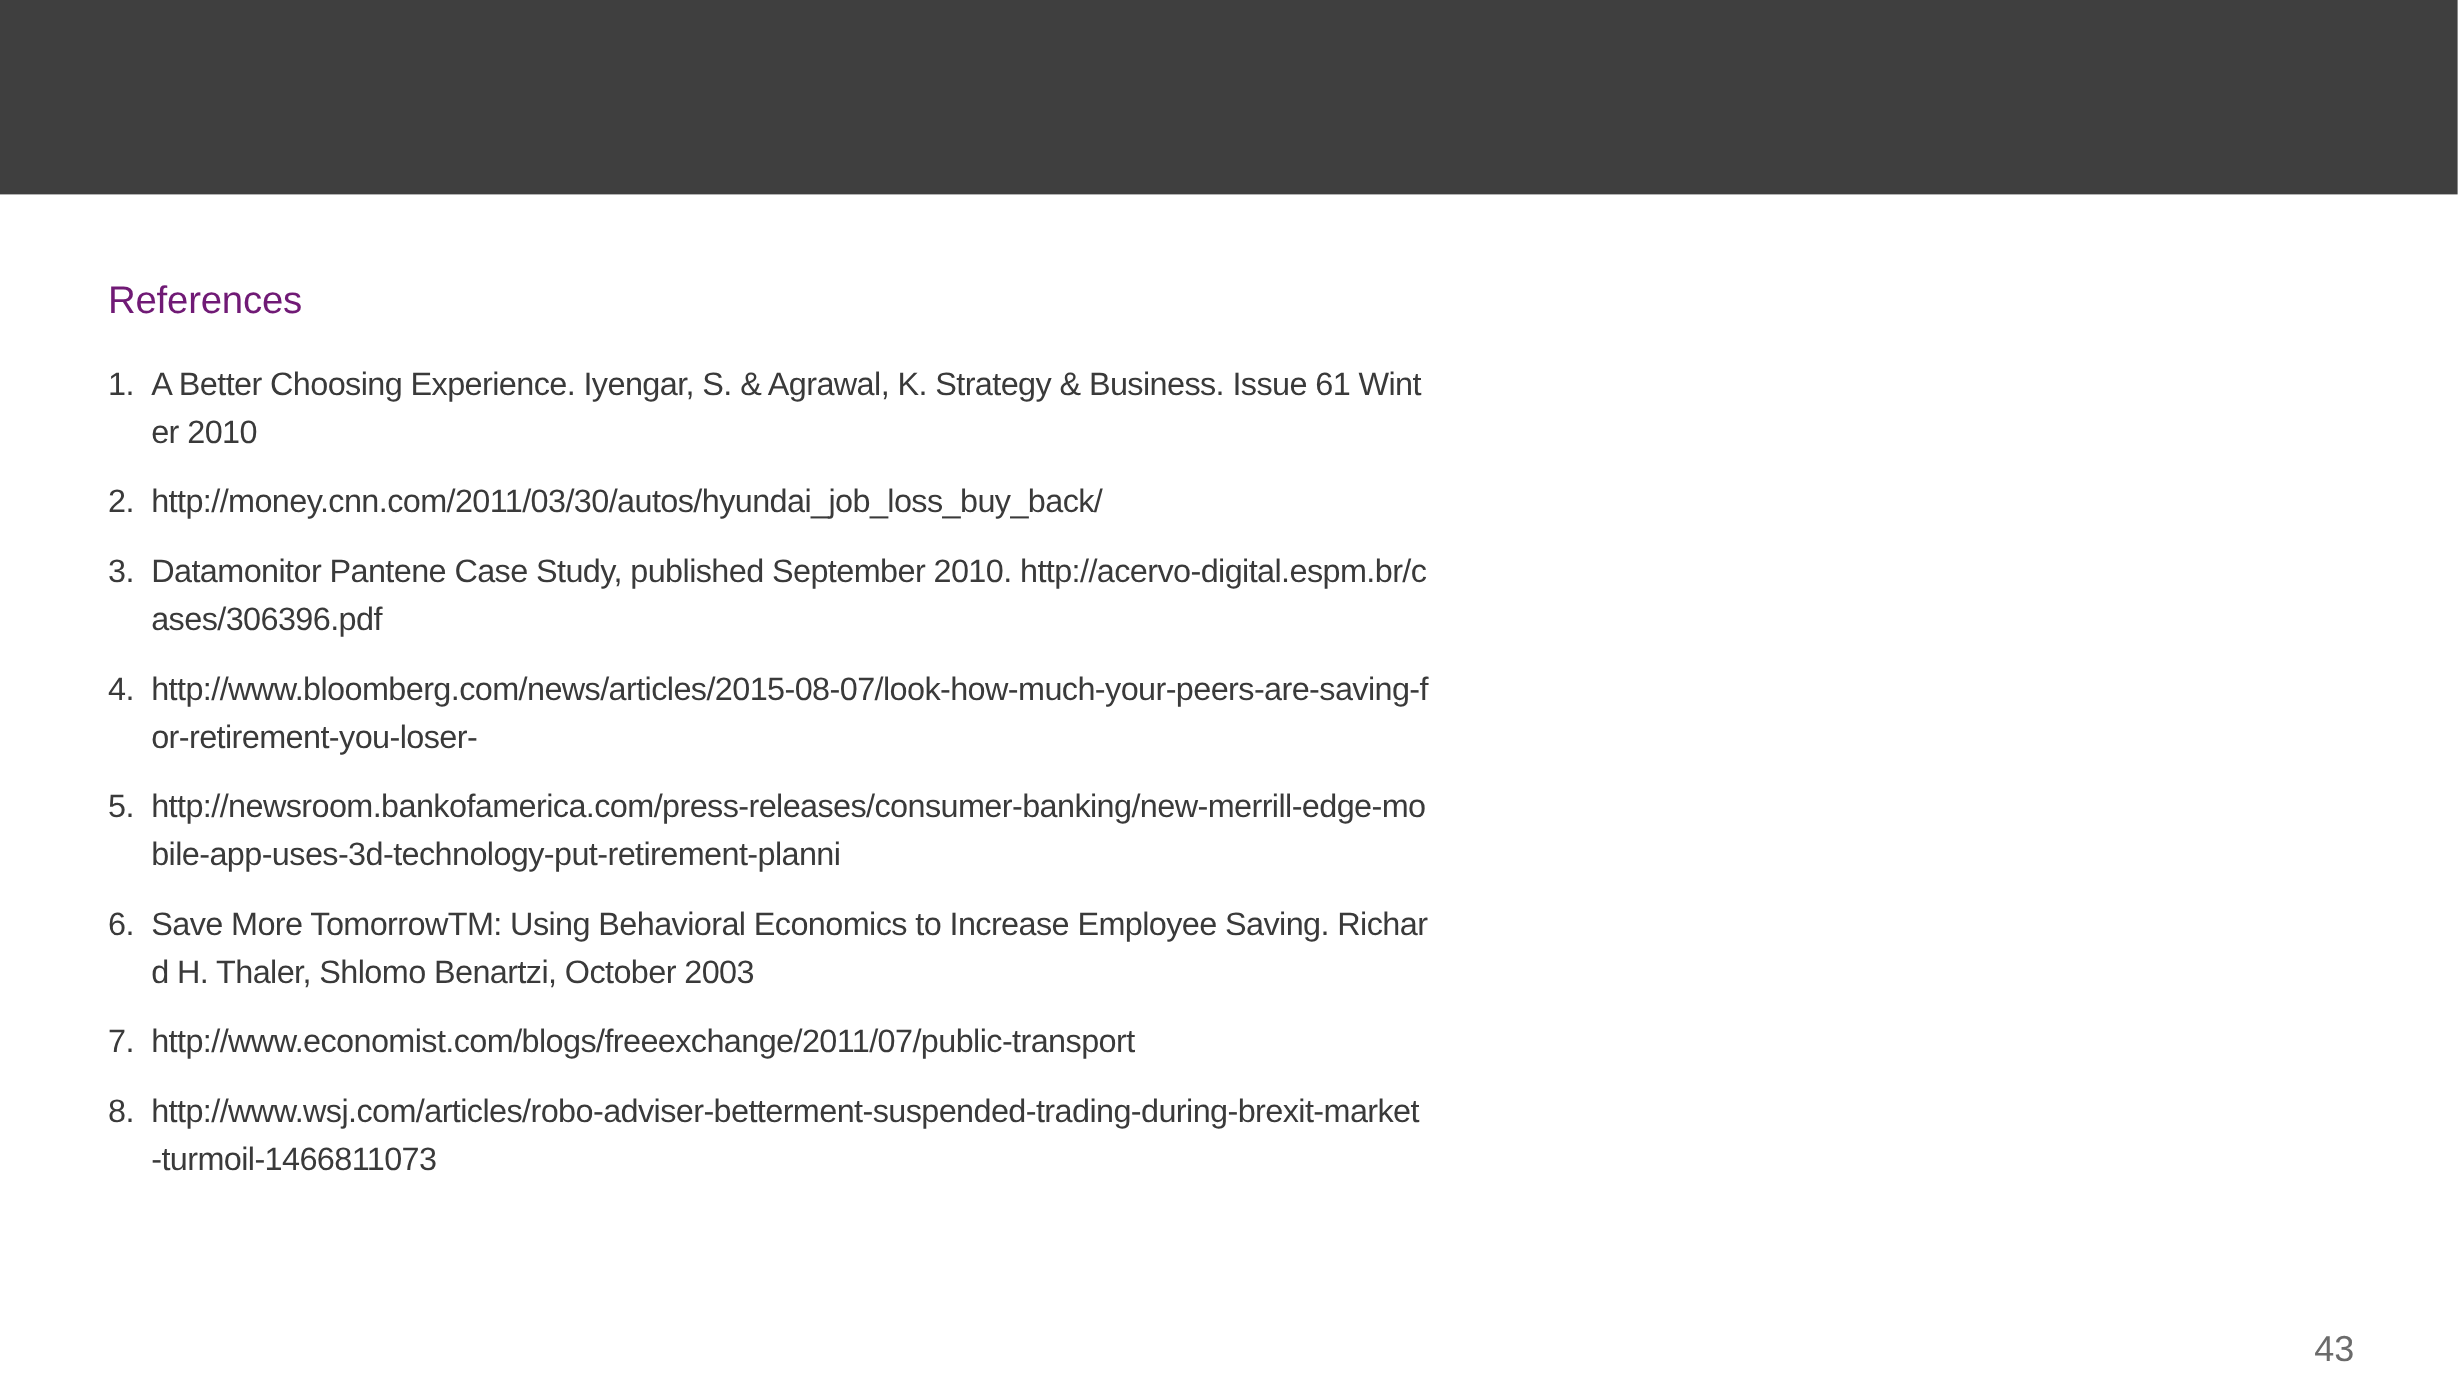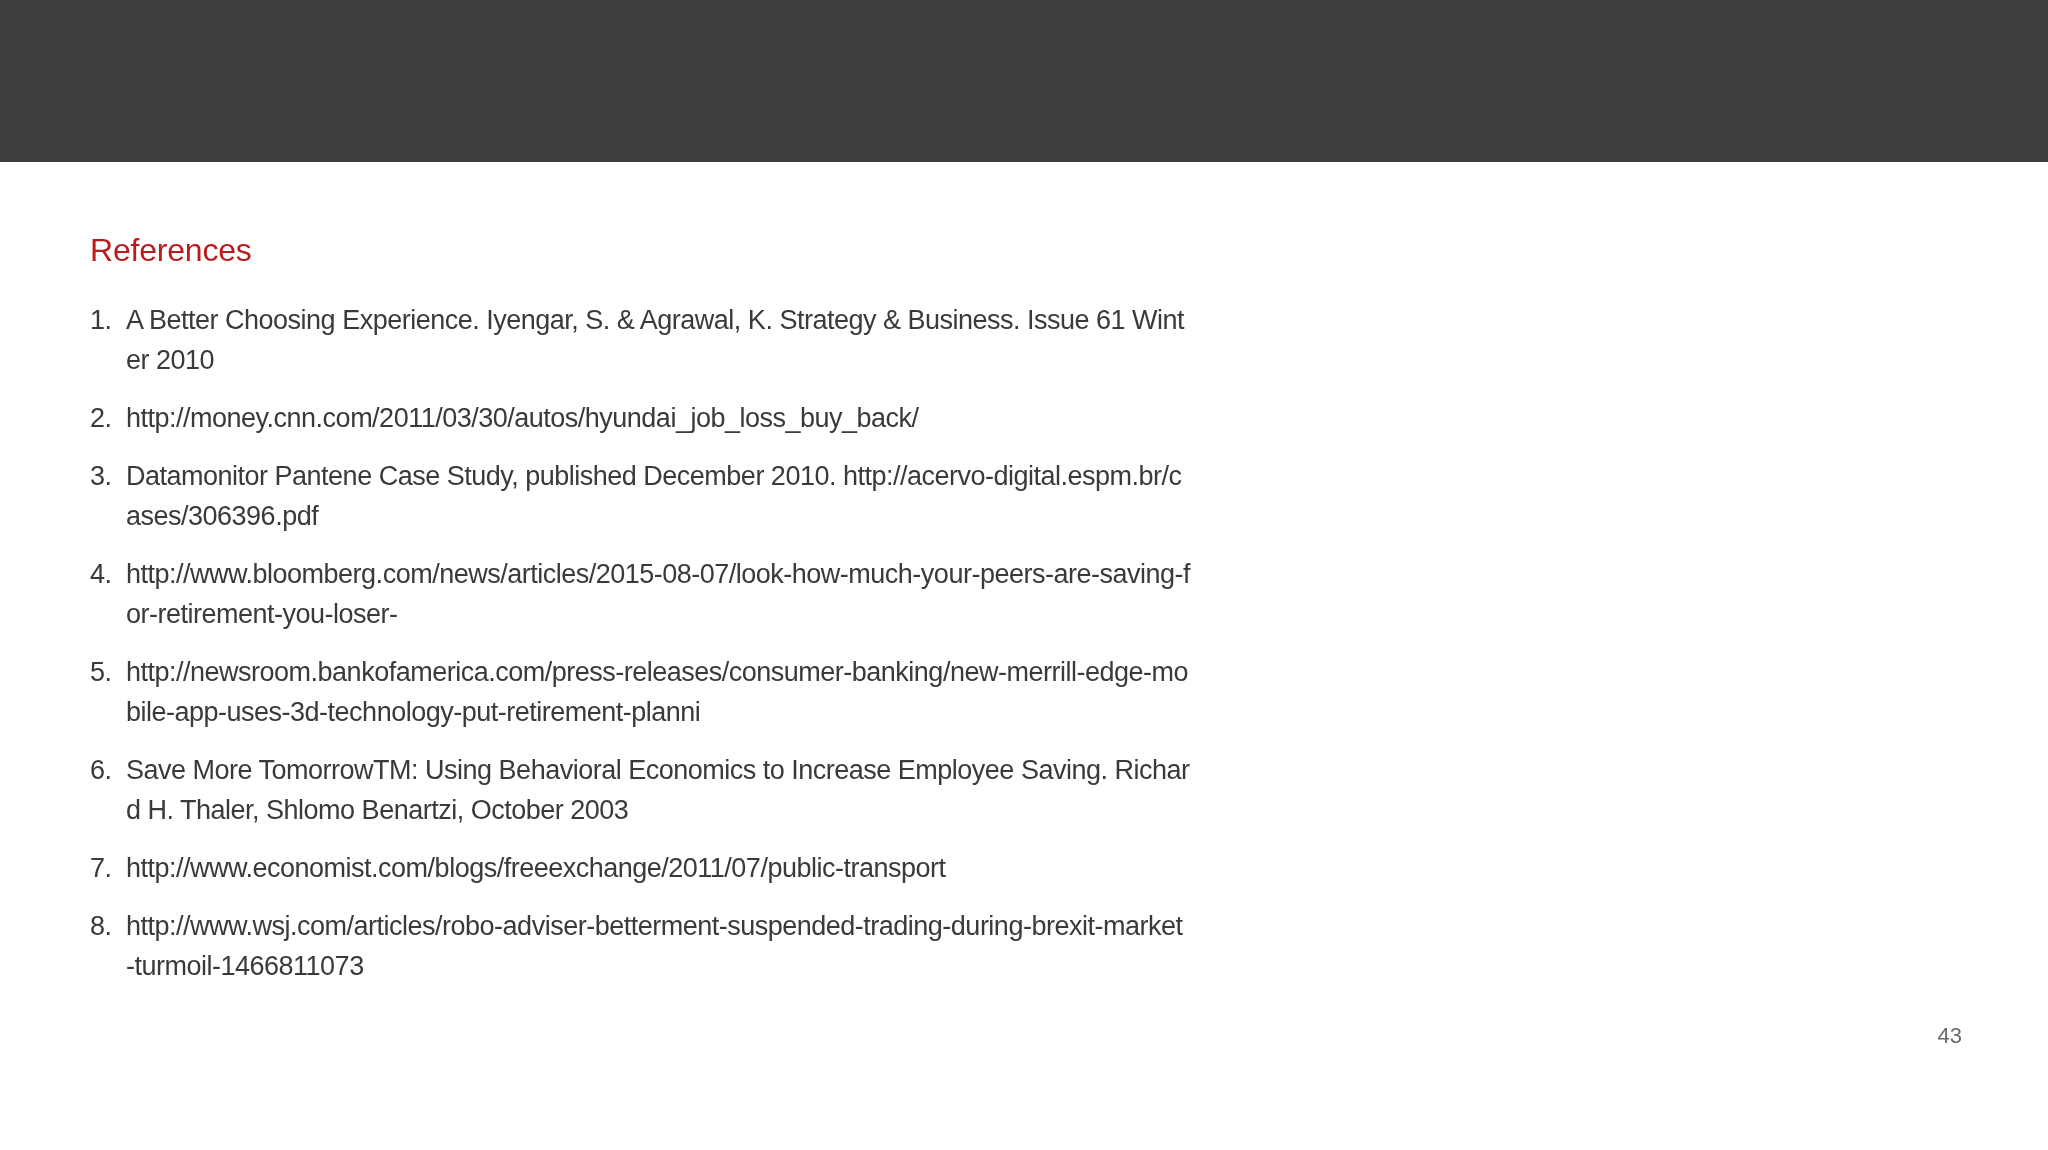--- a/index.html
+++ b/index.html
@@ -8,58 +8,58 @@
       background: #ffffff; position: relative;
       font-family: "Liberation Sans", "DejaVu Sans", sans-serif;
       color: #3a3a3a;
     }
     .header-band {
       position: absolute; left: 0; top: 0; width: 2048px; height: 162px;
       background: #3f3f3f;
     }
     .section-title {
       position: absolute; left: 90px; top: 232px;
-      font-size: 32px; font-weight: normal; color: #b91c1c;
+      font-size: 32px; font-weight: normal; color: #701a75;
       letter-spacing: -0.2px;
     }
     .ref-list {
       position: absolute; left: 90px; top: 300px; width: 1100px;
       margin: 0; padding: 0; list-style: none;
     }
     .ref-item {
       display: flex; margin: 0 0 18px 0;
       font-size: 27px; line-height: 40px; color: #3a3a3a;
       letter-spacing: -0.5px;
     }
     .ref-num { width: 36px; flex: 0 0 36px; }
     .ref-text { flex: 1; word-break: break-all; }
     .page-number {
-      position: absolute; right: 86px; top: 1023px;
-      font-size: 22px; color: #6b6b6b;
+      position: absolute; right: 86px; top: 1108px;
+      font-size: 30px; color: #6b6b6b;
     }
   </style>
 </head>
 <body>
 
 <div class="header-band"></div>
 
 <div class="section-title">References</div>
 
 <ol class="ref-list">
   <li class="ref-item">
     <span class="ref-num">1.</span>
     <span class="ref-text">A Better Choosing Experience. Iyengar, S. &amp; Agrawal, K. Strategy &amp; Business. Issue 61 Winter 2010</span>
   </li>
   <li class="ref-item">
     <span class="ref-num">2.</span>
     <span class="ref-text">http://money.cnn.com/2011/03/30/autos/hyundai_job_loss_buy_back/</span>
   </li>
   <li class="ref-item">
     <span class="ref-num">3.</span>
-    <span class="ref-text">Datamonitor Pantene Case Study, published December 2010. http://acervo-digital.espm.br/cases/306396.pdf</span>
+    <span class="ref-text">Datamonitor Pantene Case Study, published September 2010. http://acervo-digital.espm.br/cases/306396.pdf</span>
   </li>
   <li class="ref-item">
     <span class="ref-num">4.</span>
     <span class="ref-text">http://www.bloomberg.com/news/articles/2015-08-07/look-how-much-your-peers-are-saving-for-retirement-you-loser-</span>
   </li>
   <li class="ref-item">
     <span class="ref-num">5.</span>
     <span class="ref-text">http://newsroom.bankofamerica.com/press-releases/consumer-banking/new-merrill-edge-mobile-app-uses-3d-technology-put-retirement-planni</span>
   </li>
   <li class="ref-item">

